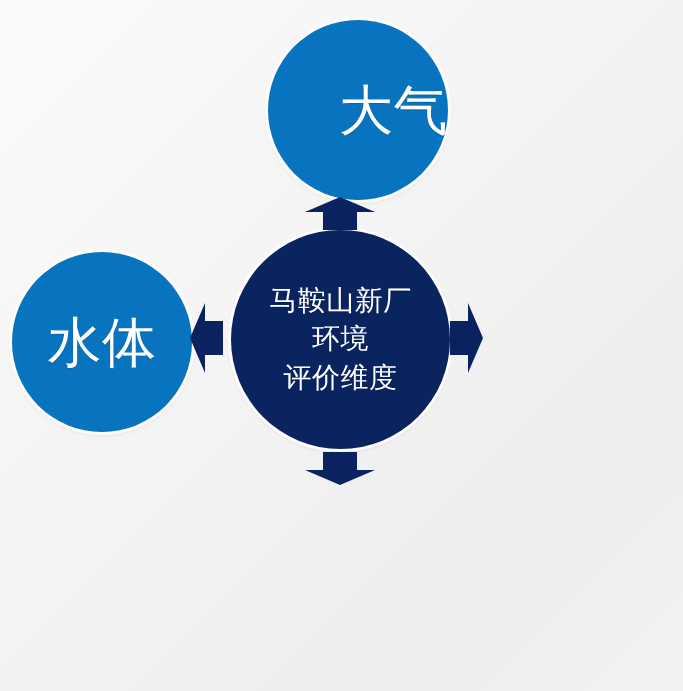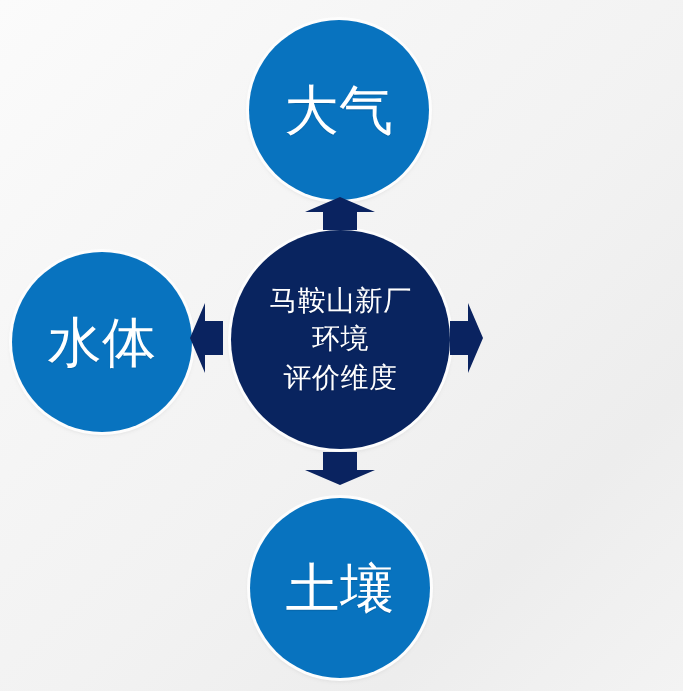--- a/index.html
+++ b/index.html
@@ -53,21 +53,21 @@
     background: #09245f;
   }
   #node-center .label {
     font-size: 28px;
     font-weight: 400;
     line-height: 1.38;
     text-align: center;
   }
 
   
-  #node-top    { left: 249px; top:  20px; width: 180px; height: 180px; }
+  #node-top    { left: 268px; top:  20px; width: 180px; height: 180px; justify-content: flex-end; }
   #node-left   { left:  12px; top: 252px; width: 180px; height: 180px; }
   #node-right  { left: 494px; top: 252px; width: 180px; height: 180px; }
   #node-bottom { left: 250px; top: 498px; width: 180px; height: 180px; }
   #node-center { left: 231px; top: 230px; width: 219px; height: 219px; }
 
   
   .arrow {
     position: absolute;
     line-height: 0;
   }
@@ -85,23 +85,20 @@
     <span class="label">马鞍山新厂
 环境
 评价维度</span>
   </div>
 
   <div class="node satellite" id="node-top">
     <span class="label">大气</span>
   </div>
 
 
-  <div class="node satellite" id="node-bottom">
-    <span class="label">土壤</span>
-  </div>
 
   <div class="node satellite" id="node-left">
     <span class="label">水体</span>
   </div>
 
   <div class="arrow" id="arrow-up">
     <svg width="70" height="33" viewBox="0 0 70 33" xmlns="http://www.w3.org/2000/svg">
       <polygon points="35,0 70,15 52,15 52,33 18,33 18,15 0,15" fill="#0a2360"></polygon>
     </svg>
   </div>

